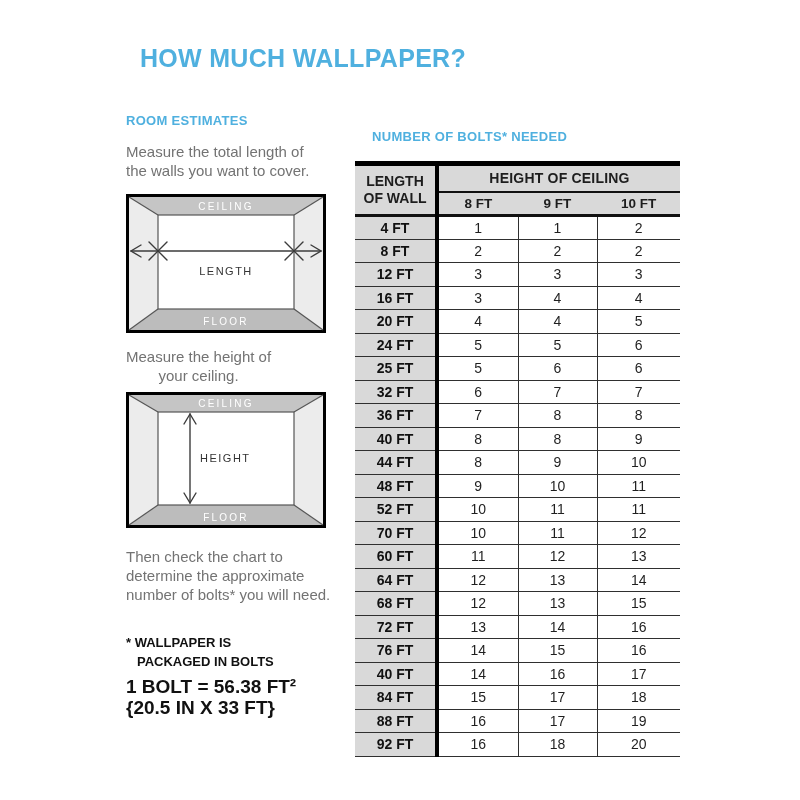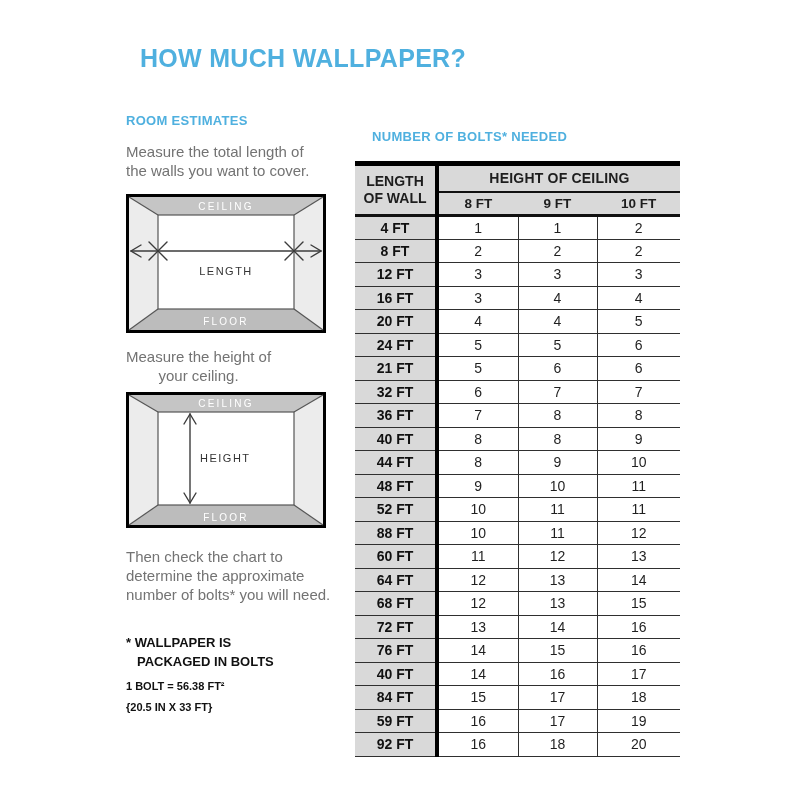--- a/index.html
+++ b/index.html
@@ -16,21 +16,21 @@
   .section-heading{font-size:13px;font-weight:bold;color:var(--accent);letter-spacing:.3px;margin:0;}
   #room-heading{left:126px;top:113px;}
   .step-text{font-size:15px;line-height:19px;margin:0;color:#737373;}
   #step1{left:126px;top:142px;}
   #step2{left:126px;top:347px;text-align:center;}
   #step3{left:126px;top:547px;}
   #diagram1{left:126px;top:194px;}
   #diagram2{left:126px;top:392px;}
   .footnote{left:126px;top:633px;font-size:13px;font-weight:bold;line-height:19px;color:#111;}
   .footnote .indent{padding-left:11px;}
-  .bolt-spec{left:126px;top:676px;font-size:11px;font-weight:bold;line-height:21px;color:#111;}
+  .bolt-spec{left:126px;top:676px;font-size:19px;font-weight:bold;line-height:21px;color:#111;}
 
   
   svg text{font-family:"Liberation Sans",sans-serif;}
   .band{fill:var(--band-gray);}
   .floorband{fill:var(--floor-gray);}
   .sidewall{fill:var(--wall-gray);}
   .outer{fill:#fff;stroke:#000;stroke-width:3;}
   .inner{fill:#fff;stroke:#555;stroke-width:1.2;}
   .edge{stroke:#555;stroke-width:1.2;}
   .meas{stroke:#3c3c3c;stroke-width:1.4;fill:none;stroke-linecap:round;}
@@ -180,21 +180,21 @@
             <td class="val-cell">4</td>
             <td class="val-cell">5</td>
           </tr>
           <tr>
             <td class="len-cell">24 FT</td>
             <td class="val-cell">5</td>
             <td class="val-cell">5</td>
             <td class="val-cell">6</td>
           </tr>
           <tr>
-            <td class="len-cell">21 FT</td>
+            <td class="len-cell">25 FT</td>
             <td class="val-cell">5</td>
             <td class="val-cell">6</td>
             <td class="val-cell">6</td>
           </tr>
           <tr>
             <td class="len-cell">32 FT</td>
             <td class="val-cell">6</td>
             <td class="val-cell">7</td>
             <td class="val-cell">7</td>
           </tr>
@@ -222,21 +222,21 @@
             <td class="val-cell">10</td>
             <td class="val-cell">11</td>
           </tr>
           <tr>
             <td class="len-cell">52 FT</td>
             <td class="val-cell">10</td>
             <td class="val-cell">11</td>
             <td class="val-cell">11</td>
           </tr>
           <tr>
-            <td class="len-cell">88 FT</td>
+            <td class="len-cell">70 FT</td>
             <td class="val-cell">10</td>
             <td class="val-cell">11</td>
             <td class="val-cell">12</td>
           </tr>
           <tr>
             <td class="len-cell">60 FT</td>
             <td class="val-cell">11</td>
             <td class="val-cell">12</td>
             <td class="val-cell">13</td>
           </tr>
@@ -270,21 +270,21 @@
             <td class="val-cell">16</td>
             <td class="val-cell">17</td>
           </tr>
           <tr>
             <td class="len-cell">84 FT</td>
             <td class="val-cell">15</td>
             <td class="val-cell">17</td>
             <td class="val-cell">18</td>
           </tr>
           <tr>
-            <td class="len-cell">59 FT</td>
+            <td class="len-cell">88 FT</td>
             <td class="val-cell">16</td>
             <td class="val-cell">17</td>
             <td class="val-cell">19</td>
           </tr>
           <tr>
             <td class="len-cell">92 FT</td>
             <td class="val-cell">16</td>
             <td class="val-cell">18</td>
             <td class="val-cell">20</td>
           </tr>

